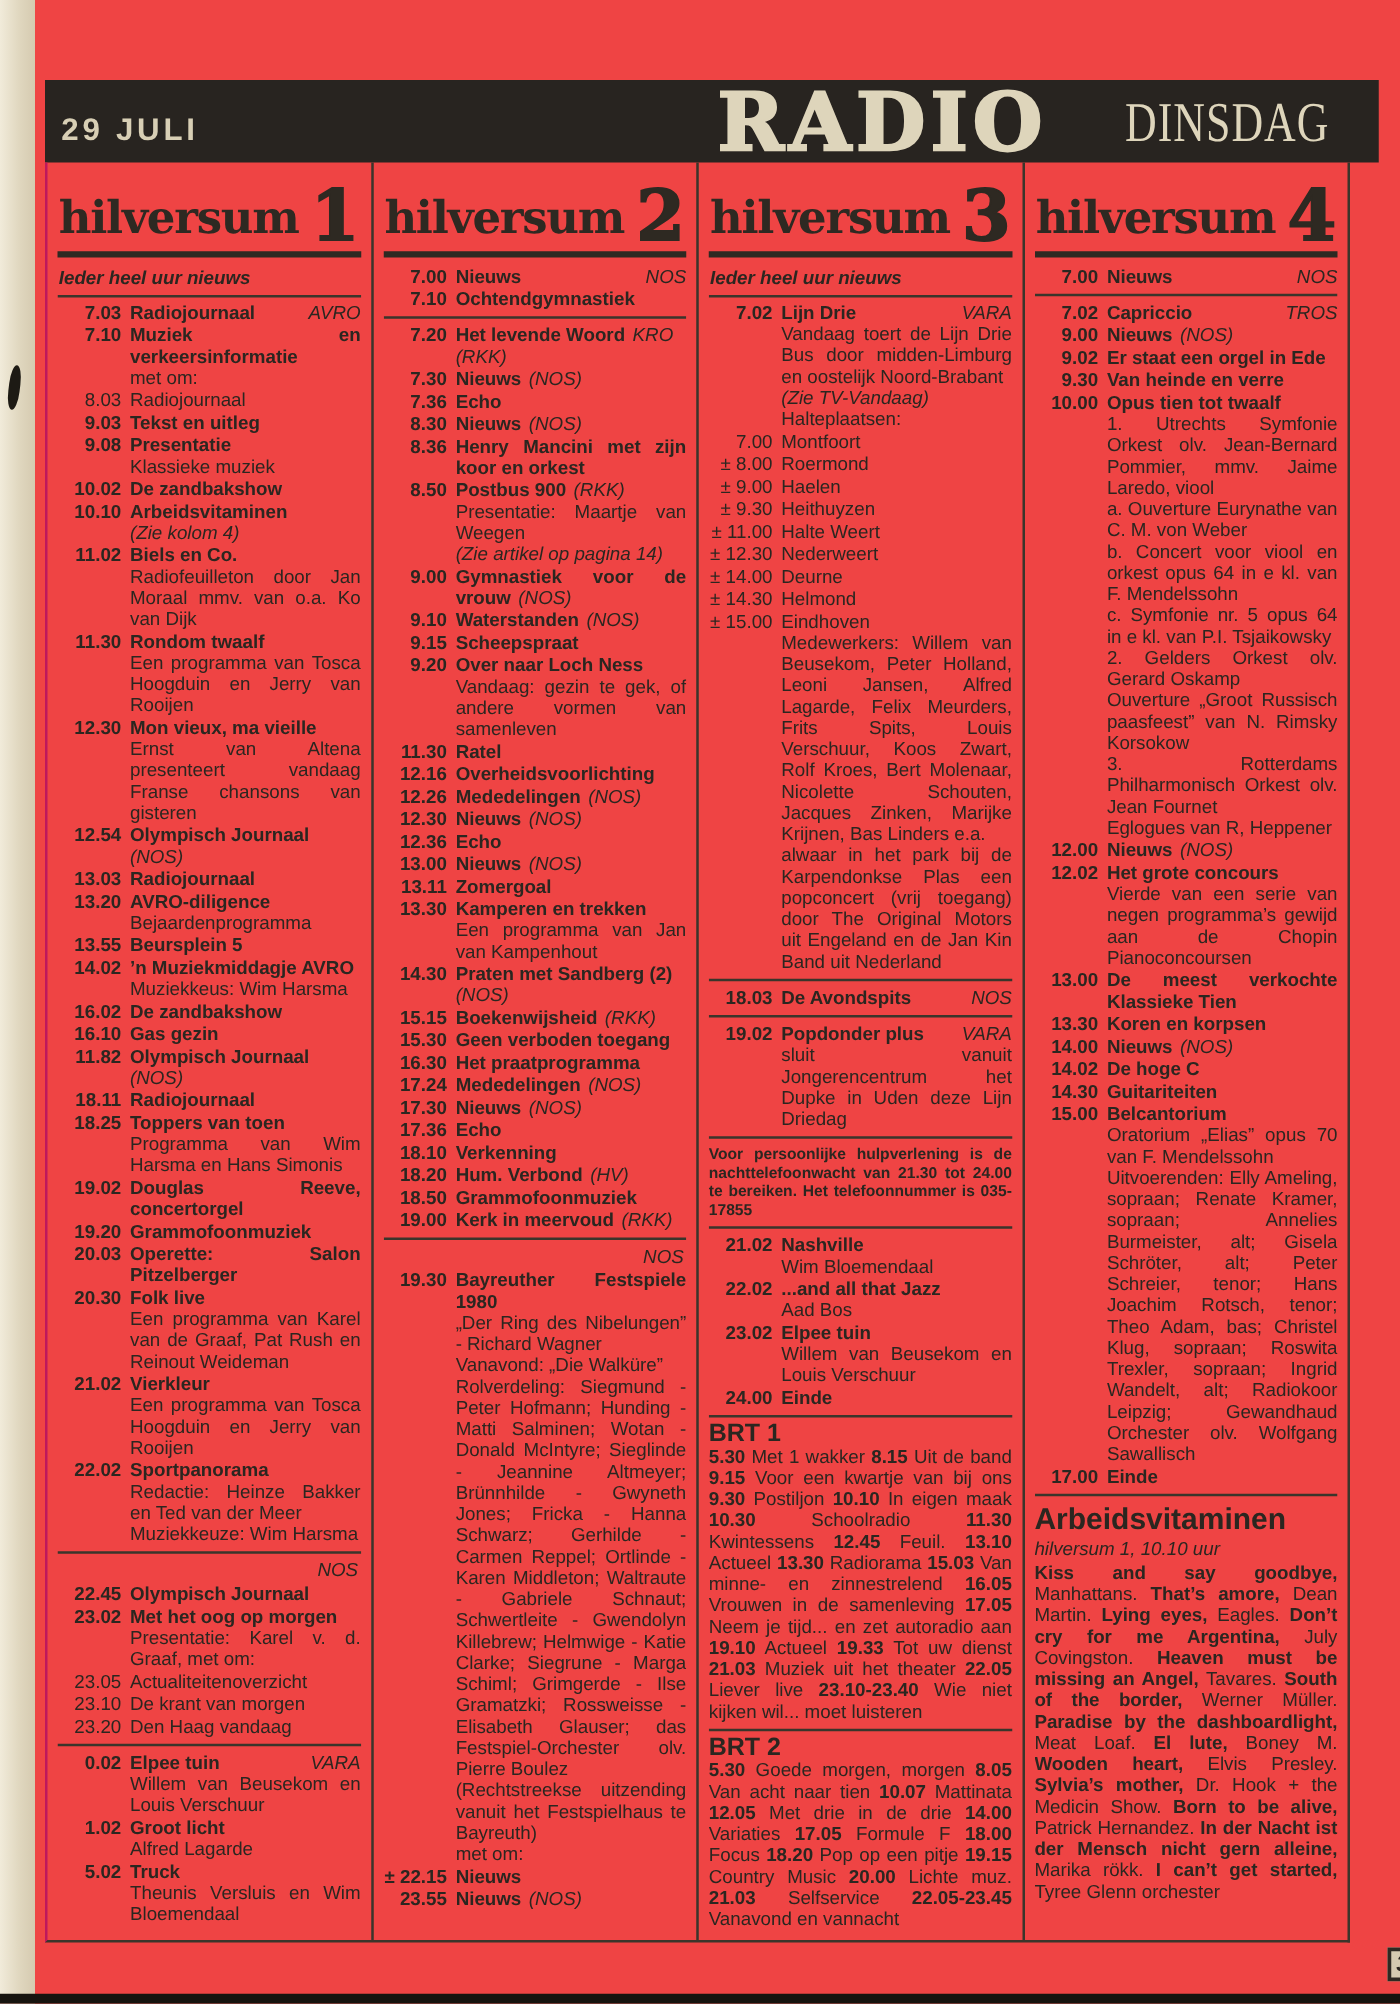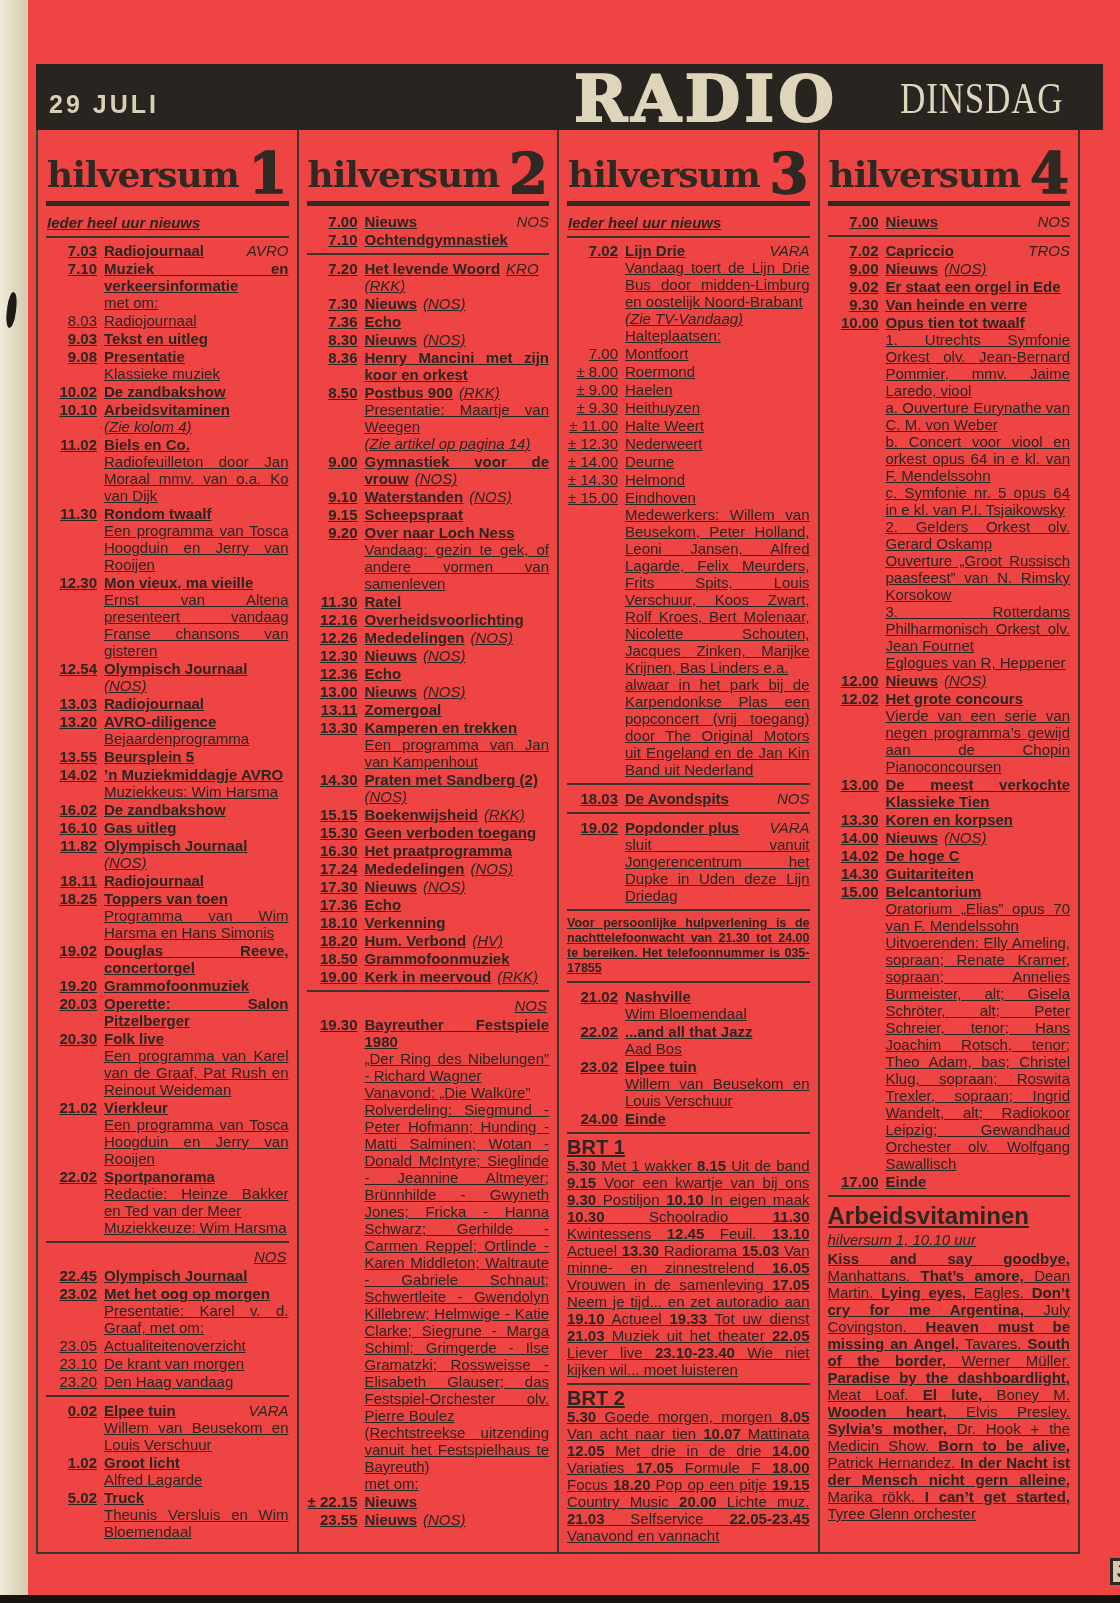--- a/index.html
+++ b/index.html
@@ -19,22 +19,22 @@
           letter-spacing: 3px; color: #d8cfb5; }
   .logo { position: absolute; left: 538px; bottom: -2px; font-family: "DejaVu Serif", serif;
           font-weight: bold; font-size: 64px; line-height: 66px; letter-spacing: 4px;
           color: #ded5bb; -webkit-text-stroke: 2px #ded5bb; }
   .day  { position: absolute; right: 40px; bottom: 9px; font-family: "Liberation Serif", serif;
           font-size: 45px; line-height: 45px; color: #ded5bb; transform: scaleX(0.78);
           transform-origin: right bottom; letter-spacing: 1px; }
 
   
   .columns { position: absolute; left: 36px; top: 130px; width: 1044px; height: 1424px;
-             display: flex; border-left: 2px solid #14532d; border-right: 2px solid #3a352b;
-             border-bottom: 2px solid #3a352b; text-decoration: underline; }
+             display: flex; border-left: 2px solid #be185d; border-right: 2px solid #3a352b;
+             border-bottom: 2px solid #3a352b; }
   .column { flex: 1 1 0; min-width: 0; padding: 8px 8px 0 8px; border-left: 2px solid #3a352b; }
   .column:first-child { border-left: none; }
 
   .channel-header { position: relative; height: 68px; border-bottom: 5px solid #2e2922; }
   .ch-name { position: absolute; left: 1px; bottom: 6px; font-family: "DejaVu Serif", serif;
              font-weight: bold; font-size: 36px; letter-spacing: -1px; color: #2e2922; }
   .ch-num  { position: absolute; right: 1px; bottom: 2px; font-family: "DejaVu Serif", serif;
              font-weight: bold; font-size: 56px; line-height: 52px; color: #2e2922;
              -webkit-text-stroke: 1.5px #2e2922; }
 
@@ -189,21 +189,21 @@
           </div>
           <div class="program">
             <span class="ptime">16.02</span>
             <div class="pbody">
               <div class="tline"><span class="ptitle">De zandbakshow</span></div>
             </div>
           </div>
           <div class="program">
             <span class="ptime">16.10</span>
             <div class="pbody">
-              <div class="tline"><span class="ptitle">Gas uitleg</span></div>
+              <div class="tline"><span class="ptitle">Gas gezin</span></div>
             </div>
           </div>
           <div class="program">
             <span class="ptime">11.82</span>
             <div class="pbody">
               <div class="tline"><span class="ptitle">Olympisch Journaal</span></div>
               <div class="desc i">(NOS)</div>
             </div>
           </div>
           <div class="program">

